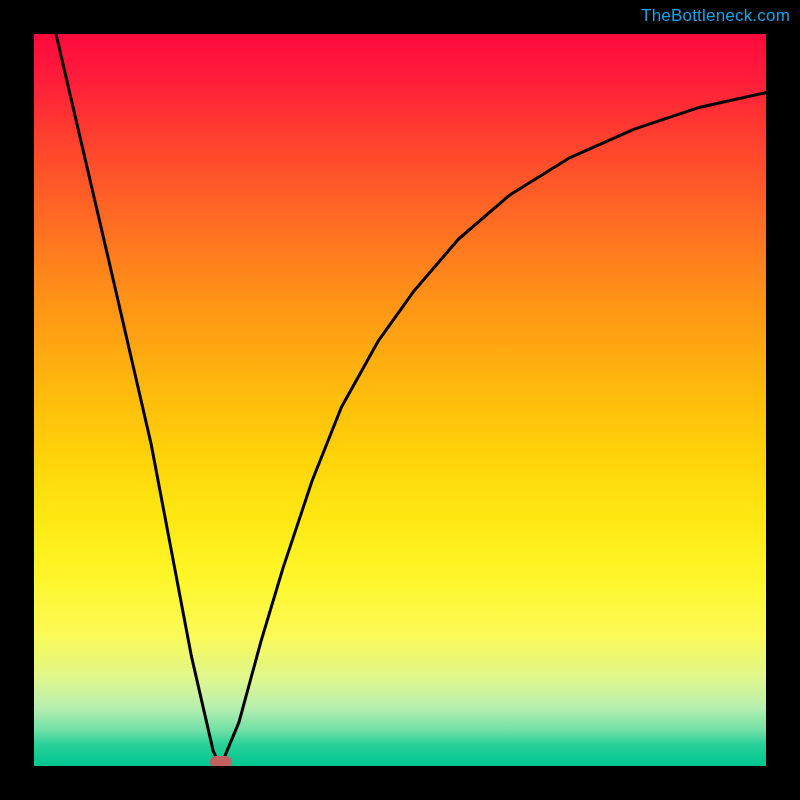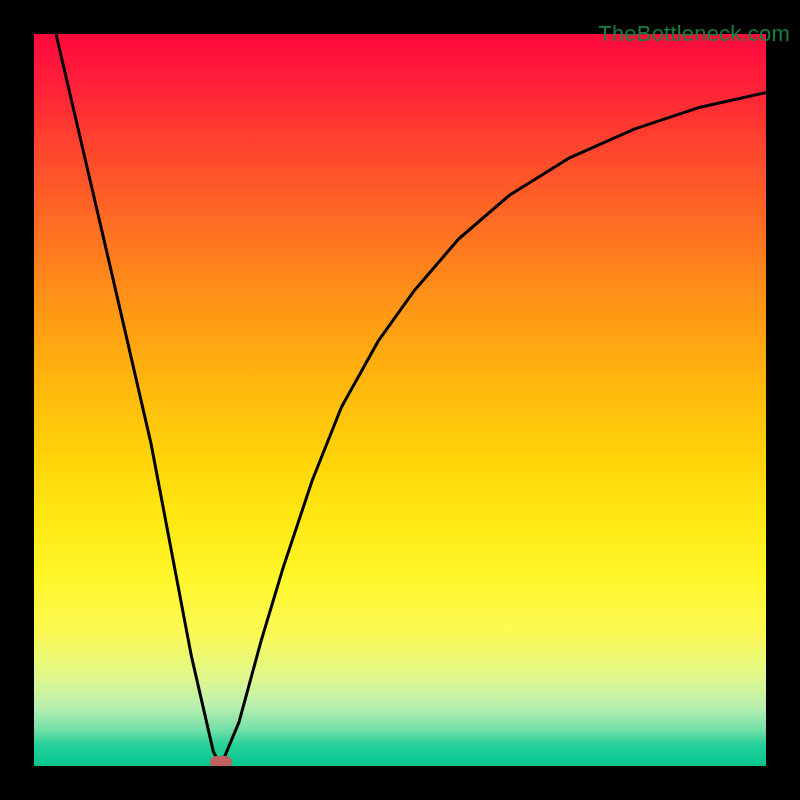--- a/index.html
+++ b/index.html
@@ -42,24 +42,24 @@
       #fbfa56 82%,
       #dff78d 88%,
       #b7efb0 92%,
       #74e0a7 95%,
       #2bd19a 97%,
       #00c58e 100%
     );
   }
   .watermark {
     position: absolute;
-    top: 21px;
+    top: 6px;
     right: 10px;
-    color: #15803d;
-    font-size: 22px;
+    color: #0ea5e9;
+    font-size: 17px;
     letter-spacing: 0.2px;
     user-select: none;
   }
   svg.curve {
     position: absolute;
     inset: 0;
   }
   .marker {
     position: absolute;
     width: 22px;

